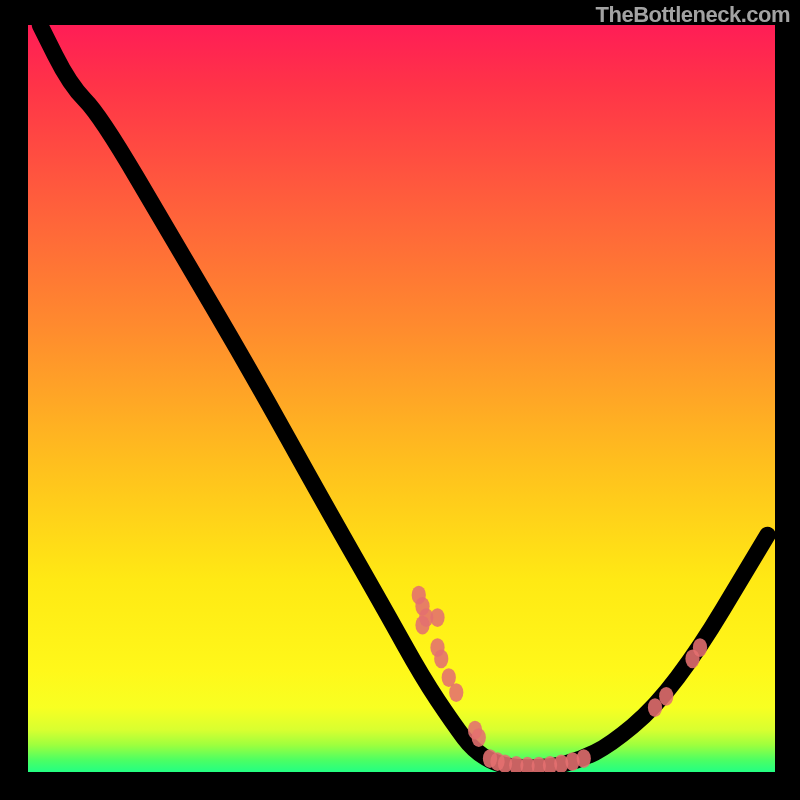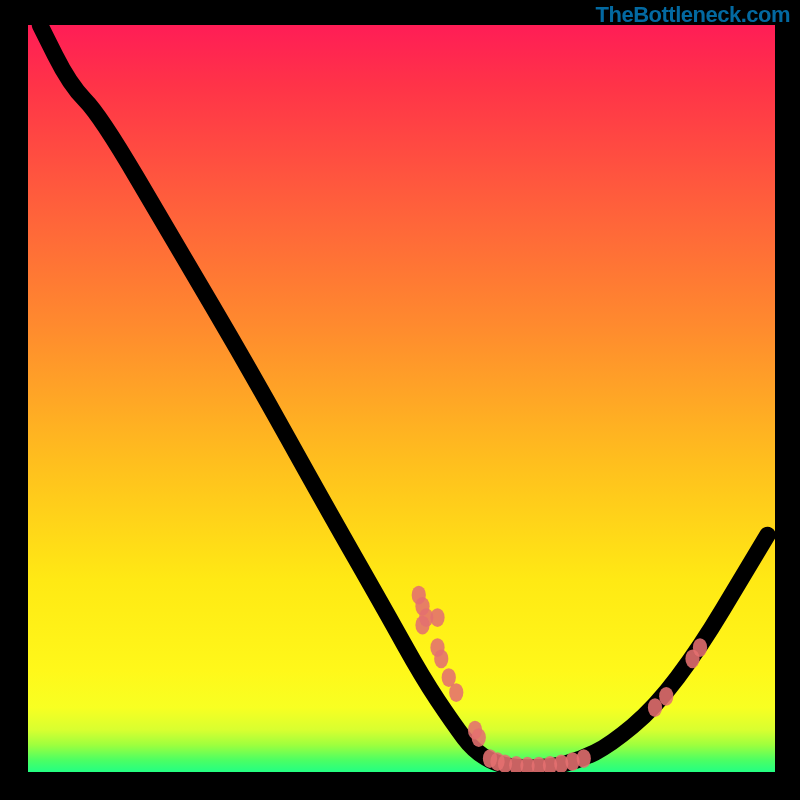--- a/index.html
+++ b/index.html
@@ -13,21 +13,21 @@
   }
   .page {
     position: relative;
     width: 800px;
     height: 800px;
   }
   .attribution {
     position: absolute;
     top: 2px;
     right: 10px;
-    color: #0369a1;
+    color: #a3a3a3;
     font-size: 22px;
     font-weight: bold;
     letter-spacing: -0.5px;
     z-index: 20;
   }
   .plot-frame {
     position: absolute;
     left: 25px;
     top: 25px;
     width: 750px;

